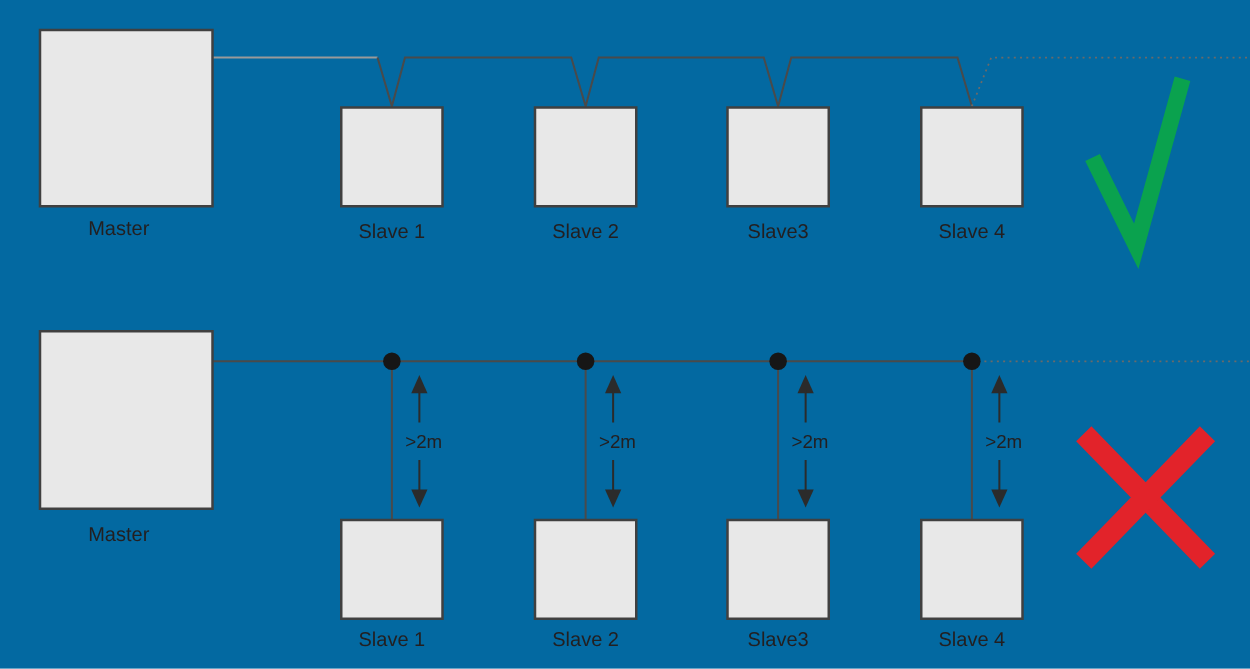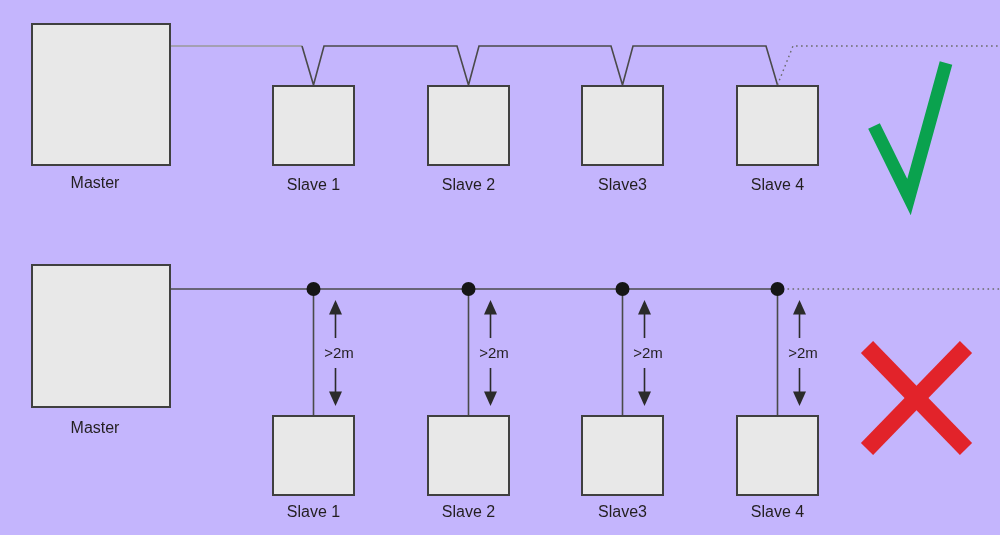--- a/index.html
+++ b/index.html
@@ -1,20 +1,20 @@
 <!DOCTYPE html>
 <html><head>
 <meta charset="utf-8">
 <style>
   html, body { margin: 0; padding: 0; background: #ffffff; }
   .canvas {
     position: relative;
     width: 1000px;
     height: 535px;
-    background: #c4b5fd;
+    background: #0369a1;
     overflow: hidden;
     font-family: "Liberation Sans", sans-serif;
   }
   svg { display: block; }
   .wire { fill: none; stroke: #4a4a4a; stroke-width: 1.6px; }
   .wire-light { fill: none; stroke: #9a9a9a; stroke-width: 1.6px; }
   .dotted { fill: none; stroke: #6a6a6a; stroke-width: 1.4px; stroke-dasharray: 1.6 3.4; }
   .box { fill: #e8e8e8; stroke: #404040; stroke-width: 2px; }
   .lbl {
     font-family: "Liberation Sans", sans-serif;

